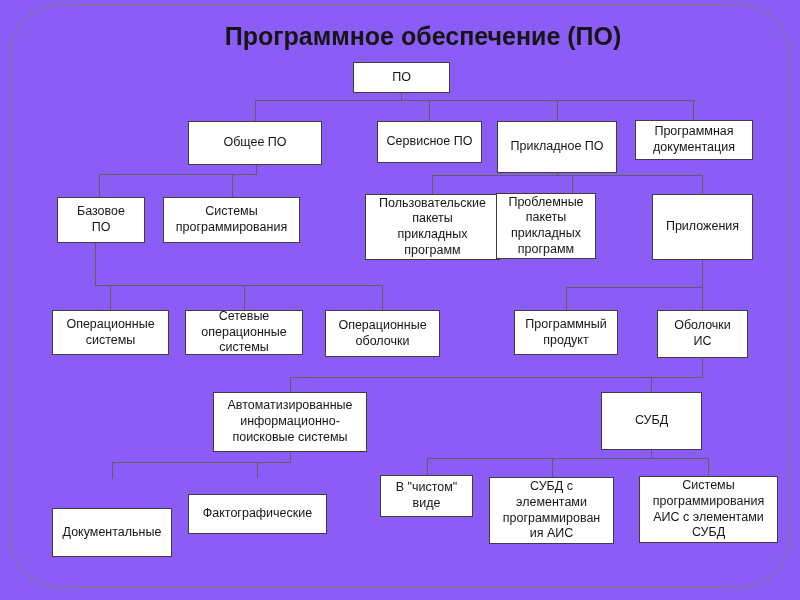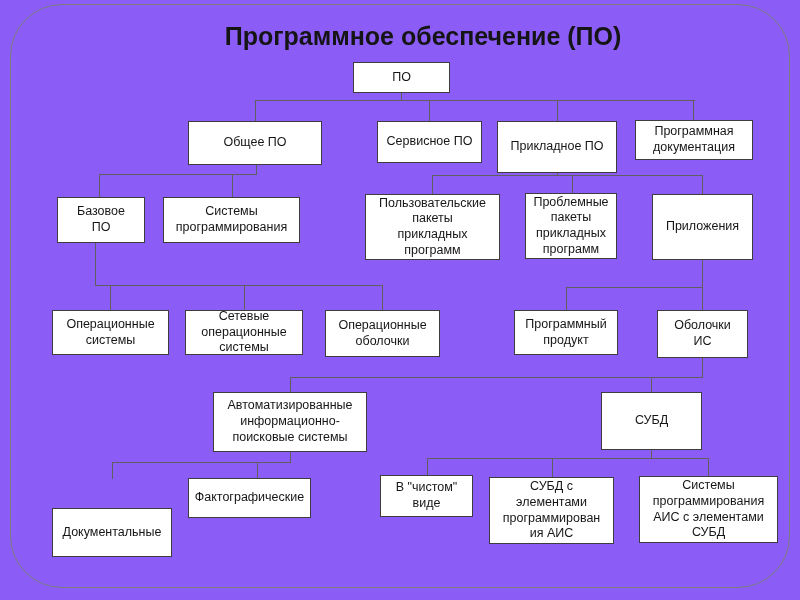--- a/index.html
+++ b/index.html
@@ -118,42 +118,42 @@
   <div class="node" style="left:635px;top:120px;width:118px;height:40px">Программная
 документация</div>
   <div class="node" style="left:57px;top:197px;width:88px;height:46px">Базовое
 ПО</div>
   <div class="node" style="left:163px;top:197px;width:137px;height:46px">Системы
 программирования</div>
   <div class="node" style="left:365px;top:194px;width:135px;height:66px">Пользовательские
 пакеты
 прикладных
 программ</div>
-  <div class="node" style="left:525px;top:193px;width:92px;height:66px">Проблемные
+  <div class="node" style="left:496px;top:193px;width:100px;height:66px">Проблемные
 пакеты
 прикладных
 программ</div>
   <div class="node" style="left:652px;top:194px;width:101px;height:66px">Приложения</div>
   <div class="node" style="left:52px;top:310px;width:117px;height:45px">Операционные
 системы</div>
   <div class="node" style="left:185px;top:310px;width:118px;height:45px">Сетевые
 операционные
 системы</div>
   <div class="node" style="left:325px;top:310px;width:115px;height:47px">Операционные
 оболочки</div>
   <div class="node" style="left:514px;top:310px;width:104px;height:45px">Программный
 продукт</div>
   <div class="node" style="left:657px;top:310px;width:91px;height:48px">Оболочки
 ИС</div>
   <div class="node" style="left:213px;top:392px;width:154px;height:60px">Автоматизированные
 информационно-
 поисковые системы</div>
   <div class="node" style="left:601px;top:392px;width:101px;height:58px">СУБД</div>
   <div class="node" style="left:52px;top:508px;width:120px;height:49px">Документальные</div>
-  <div class="node" style="left:188px;top:478px;width:123px;height:40px">Фактографические</div>
+  <div class="node" style="left:188px;top:494px;width:139px;height:40px">Фактографические</div>
   <div class="node" style="left:380px;top:475px;width:93px;height:42px">В "чистом"
 виде</div>
   <div class="node" style="left:489px;top:477px;width:125px;height:67px">СУБД с
 элементами
 программирован
 ия АИС</div>
   <div class="node" style="left:639px;top:476px;width:139px;height:67px">Системы
 программирования
 АИС с элементами
 СУБД</div>

